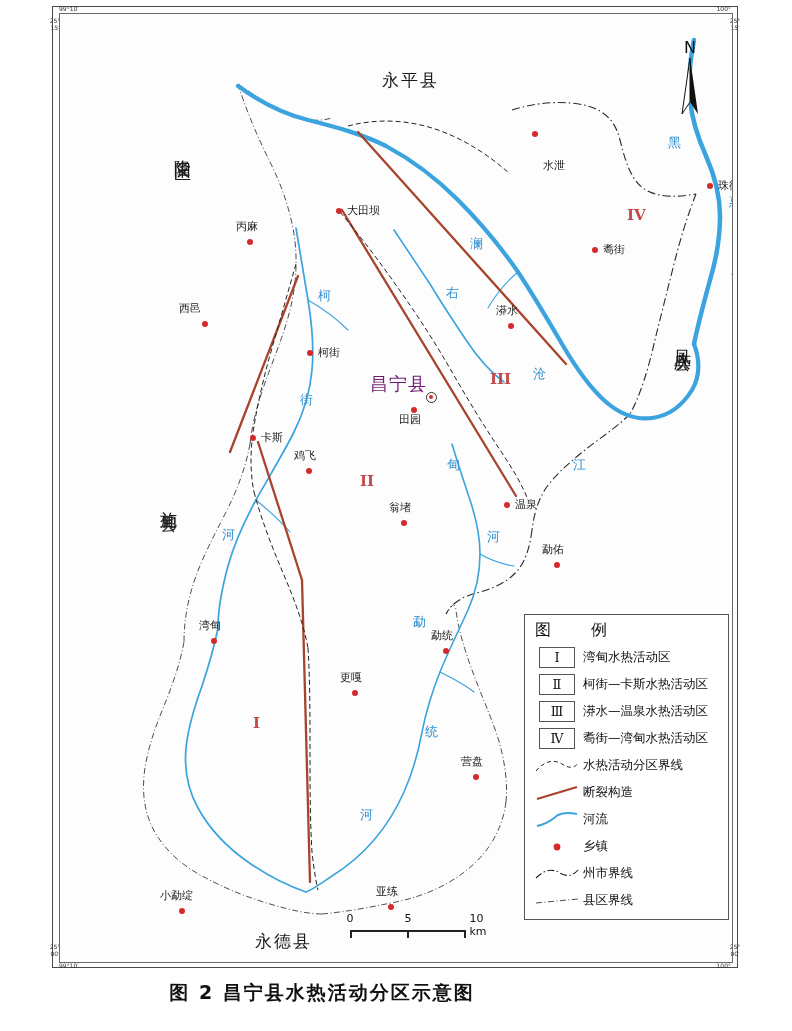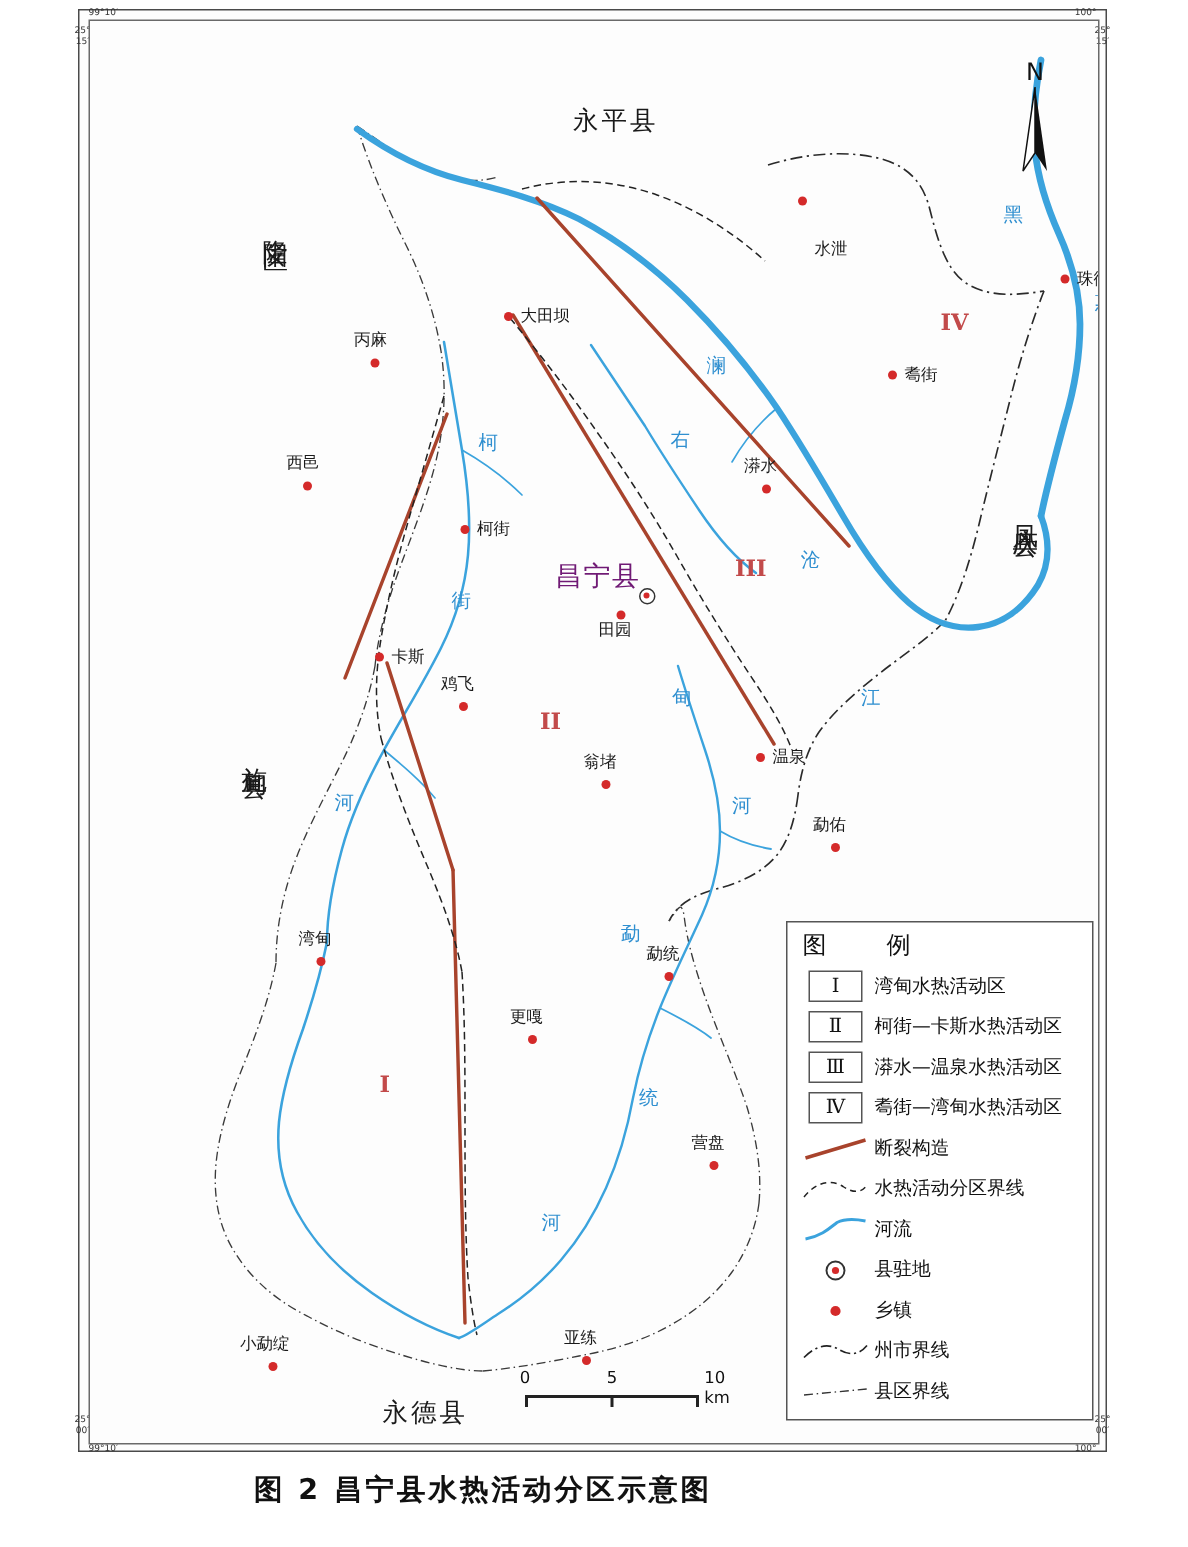--- a/index.html
+++ b/index.html
@@ -339,21 +339,21 @@
       <div class="dot-town" style="left:532px; top:233px;"></div>
       <div class="lbl lbl-town" style="left:543px; top:228px;">耈街</div>
 
       <div class="dot-town" style="left:276px; top:194px;"></div>
       <div class="lbl lbl-town" style="left:287px; top:189px;">大田坝</div>
 
       <div class="dot-town" style="left:187px; top:225px;"></div>
       <div class="lbl lbl-town" style="left:176px; top:205px;">丙麻</div>
 
       <div class="dot-town" style="left:142px; top:307px;"></div>
-      <div class="lbl lbl-town" style="left:131px; top:287px;font-family:Liberation Serif, serif;">西邑</div>
+      <div class="lbl lbl-town" style="left:119px; top:287px;font-family:Liberation Serif, serif;">西邑</div>
 
       <div class="dot-town" style="left:247px; top:336px;"></div>
       <div class="lbl lbl-town" style="left:258px; top:331px;">柯街</div>
 
       <div class="dot-town" style="left:448px; top:309px;"></div>
       <div class="lbl lbl-town" style="left:436px; top:289px;">漭水</div>
 
       <div class="dot-town" style="left:351px; top:393px;"></div>
       <div class="lbl lbl-town" style="left:339px; top:398px;">田园</div>
 
@@ -448,53 +448,44 @@
         <div class="legend-row">
           <div class="legend-key">
             <div class="roman-box">Ⅳ</div>
           </div>
           <div class="legend-text">耈街—湾甸水热活动区</div>
         </div>
 
         <div class="legend-row">
           <div class="legend-key">
             <svg width="46" height="18" viewBox="0 0 46 18">
+              <path d="M2,14 C10,4 20,2 28,7 C34,11 40,12 44,6" fill="none" stroke="#222" stroke-width="1" stroke-dasharray="4,3"></path>
+            </svg>
+          </div>
+          <div class="legend-text">水热活动分区界线</div>
+        </div>
+
+        <div class="legend-row">
+          <div class="legend-key">
+            <svg width="46" height="18" viewBox="0 0 46 18">
               <line x1="3" y1="15" x2="43" y2="3" stroke="#a8432c" stroke-width="2.3"></line>
             </svg>
           </div>
           <div class="legend-text">断裂构造</div>
-        </div>
-
-        <div class="legend-row">
-          <div class="legend-key">
-            <svg width="46" height="18" viewBox="0 0 46 18">
-              <path d="M2,14 C10,4 20,2 28,7 C34,11 40,12 44,6" fill="none" stroke="#222" stroke-width="1" stroke-dasharray="4,3"></path>
-            </svg>
-          </div>
-          <div class="legend-text">水热活动分区界线</div>
         </div>
 
         <div class="legend-row">
           <div class="legend-key">
             <svg width="46" height="18" viewBox="0 0 46 18">
               <path d="M3,15 C14,13 20,7 24,4 C30,1 38,2 43,3" fill="none" stroke="#3ba3dd" stroke-width="2"></path>
             </svg>
           </div>
           <div class="legend-text">河流</div>
         </div>
 
-        <div class="legend-row">
-          <div class="legend-key">
-            <svg width="46" height="18" viewBox="0 0 46 18">
-              <circle cx="23" cy="9" r="6" fill="#fff" stroke="#333" stroke-width="1.3"></circle>
-              <circle cx="23" cy="9" r="2.4" fill="#d42a2a"></circle>
-            </svg>
-          </div>
-          <div class="legend-text">县驻地</div>
-        </div>
 
         <div class="legend-row">
           <div class="legend-key">
             <svg width="46" height="18" viewBox="0 0 46 18">
               <circle cx="23" cy="9" r="3.4" fill="#d42a2a"></circle>
             </svg>
           </div>
           <div class="legend-text">乡镇</div>
         </div>
 

